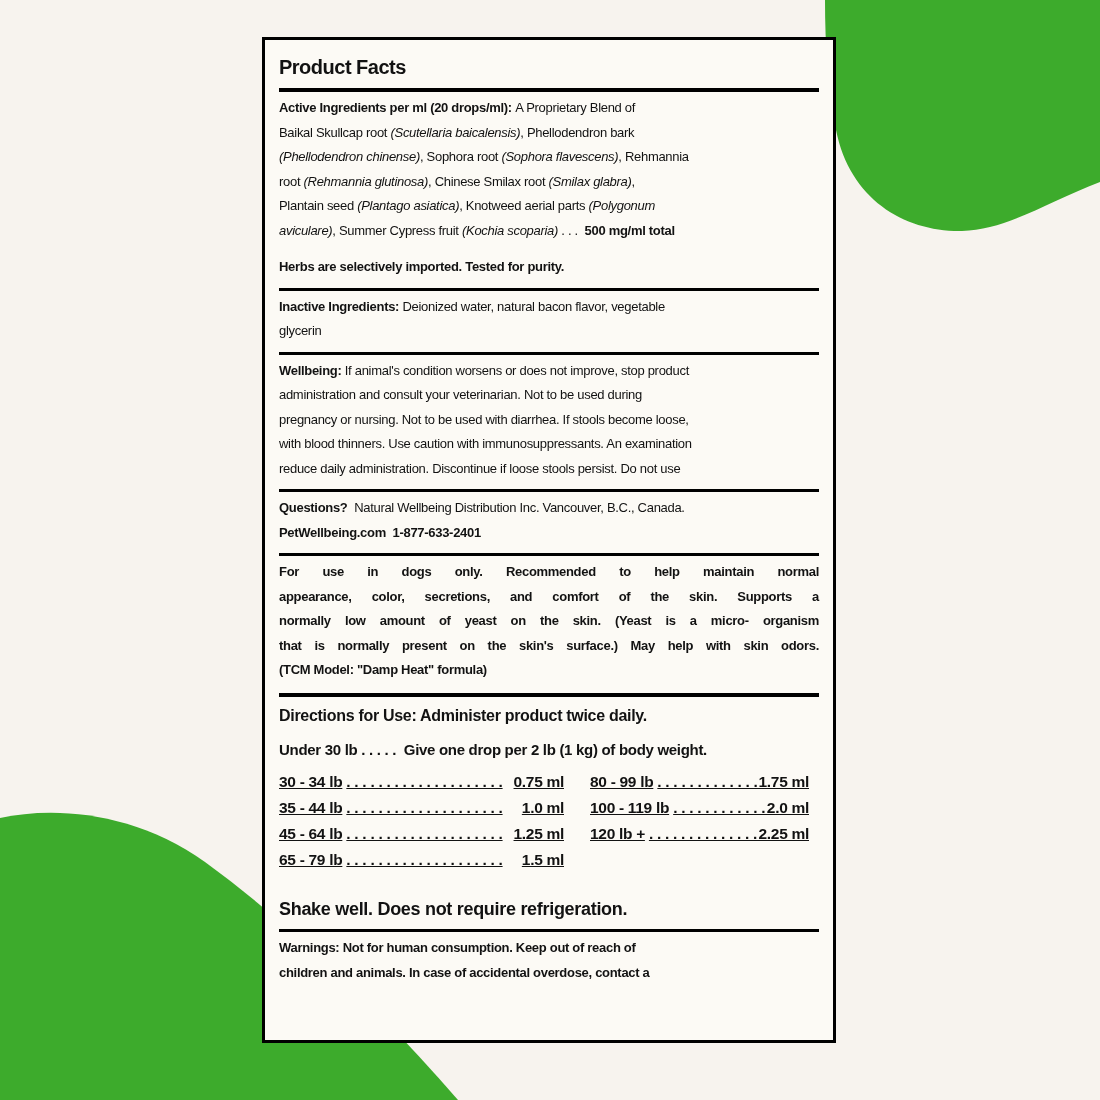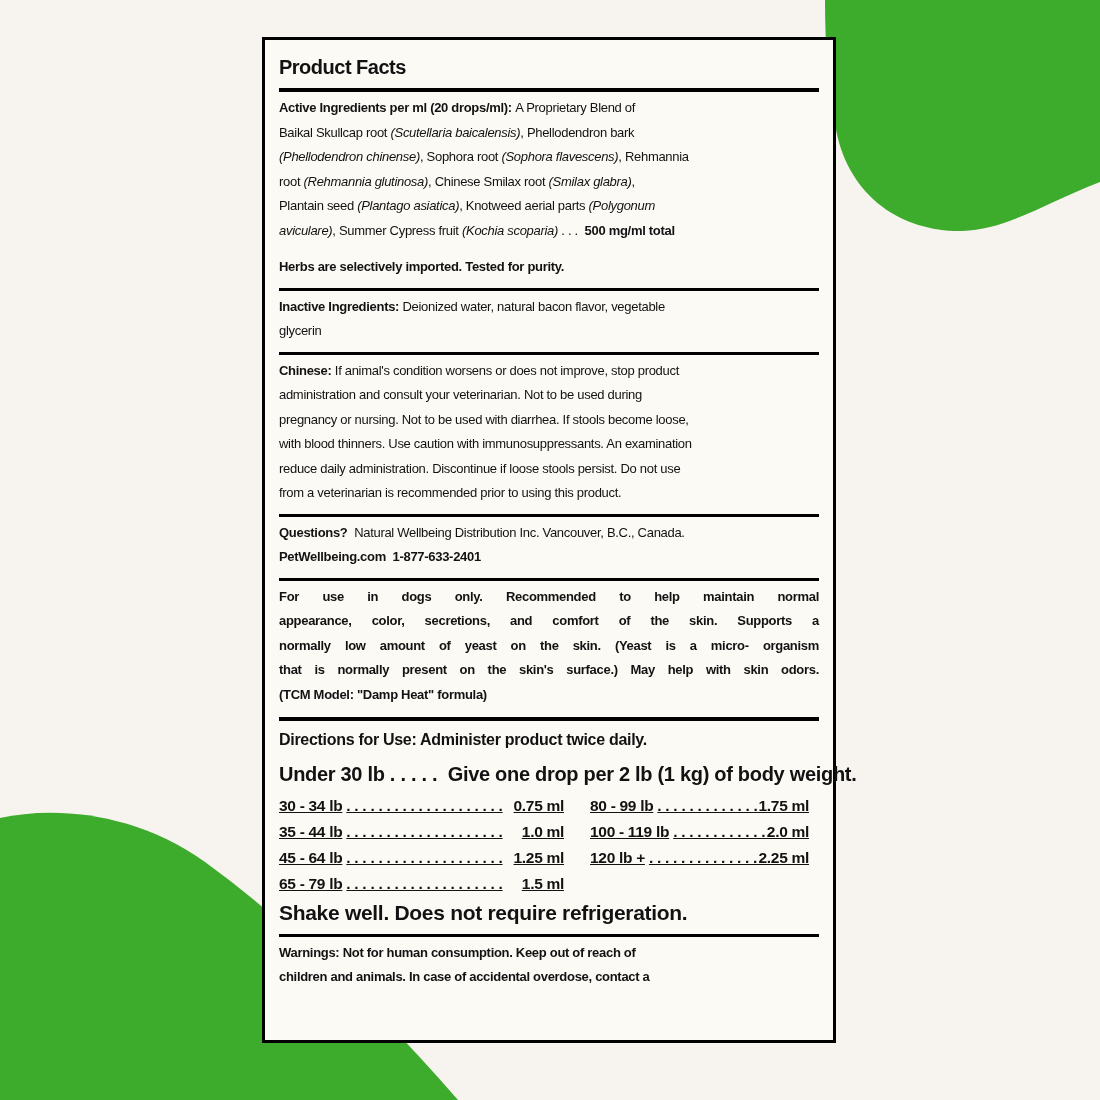--- a/index.html
+++ b/index.html
@@ -33,31 +33,31 @@
   .rule.heavy { border-top-width: 4px; margin: 10px 0 6px 0; }
 
   .para { font-size: 13px; line-height: 24.5px; letter-spacing: -0.3px; }
   .line { white-space: nowrap; }
   .line.just { white-space: normal; text-align: justify; text-align-last: justify; }
   .b { font-weight: 700; }
   .i { font-style: italic; }
 
   .note { margin-top: 12px; }
   .dir-head { font-size: 16px; line-height: 26px; margin-top: 2px; }
-  .under-line { font-size: 20px; line-height: 26px; margin-top: 8px; }
+  .under-line { font-size: 15px; line-height: 26px; margin-top: 8px; }
 
   .dose-table { display: flex; margin-top: 6px; font-size: 15.5px; font-weight: 700; }
   .dose-col { display: flex; flex-direction: column; text-decoration: underline; }
   .dose-col.left { width: 285px; }
   .dose-col.right { flex: 1; padding-left: 26px; padding-right: 10px; text-align: right; }
   .dose-row { display: flex; line-height: 26px; letter-spacing: -0.3px; }
   .dose-row .dots { flex: 1; overflow: hidden; white-space: pre; padding: 0 4px; }
   .dose-row .val { white-space: nowrap; }
 
-  .shake { margin-top: 4px; font-size: 21px; }
+  .shake { margin-top: 24px; font-size: 18px; }
   .warnings { margin-top: 2px; }
 </style>
 </head>
 <body>
 
 <svg class="bg-svg" viewBox="0 0 1100 1100" aria-hidden="true">
   <path d="M 825 0 L 1100 0 L 1100 182 C 1048 202 1006 230 962 231 C 905 232 850 200 836 130 C 828 92 825 45 825 0 Z"></path>
   <path d="M 0 818 C 55 806 135 812 205 862 C 282 918 376 1005 458 1100 L 0 1100 Z"></path>
 </svg>
 
@@ -78,26 +78,25 @@
   </div>
   <hr class="rule">
 
   <div class="para">
       <div class="line"><span class="b">Inactive Ingredients: </span><span>Deionized water, natural bacon flavor, vegetable</span></div>
       <div class="line"><span>glycerin</span></div>
     </div>
   <hr class="rule">
 
   <div class="para">
-      <div class="line"><span class="b">Chinese: </span><span>If animal's condition worsens or does not improve, stop product</span></div>
+      <div class="line"><span class="b">Wellbeing: </span><span>If animal's condition worsens or does not improve, stop product</span></div>
       <div class="line"><span>administration and consult your veterinarian. Not to be used during</span></div>
       <div class="line"><span>pregnancy or nursing. Not to be used with diarrhea. If stools become loose,</span></div>
       <div class="line"><span>with blood thinners. Use caution with immunosuppressants. An examination</span></div>
       <div class="line"><span>reduce daily administration. Discontinue if loose stools persist. Do not use</span></div>
-      <div class="line"><span>from a veterinarian is recommended prior to using this product.</span></div>
     </div>
   <hr class="rule">
 
   <div class="para">
       <div class="line"><span class="b">Questions?</span><span>&nbsp; Natural Wellbeing Distribution Inc. Vancouver, B.C., Canada.</span></div>
       <div class="line"><span class="b">PetWellbeing.com&nbsp; 1-877-633-2401</span></div>
     </div>
   <hr class="rule">
 
   <div class="para">

